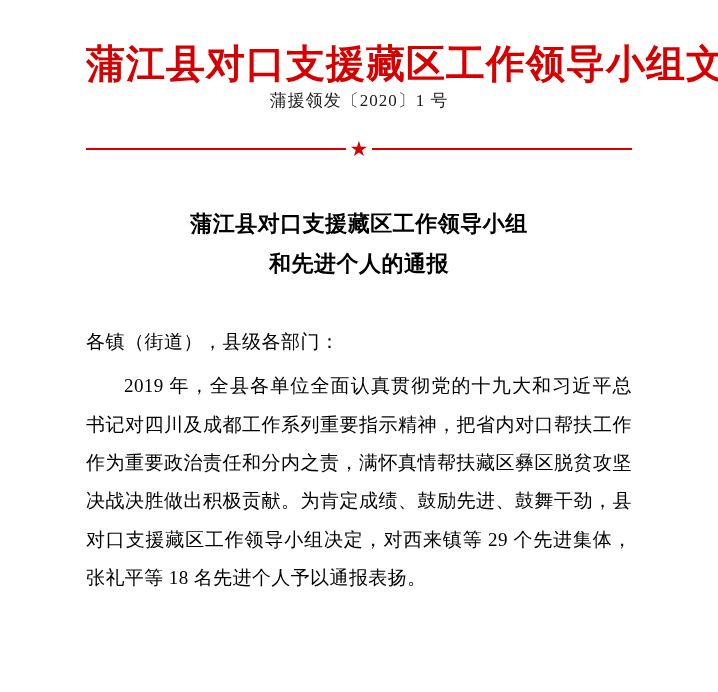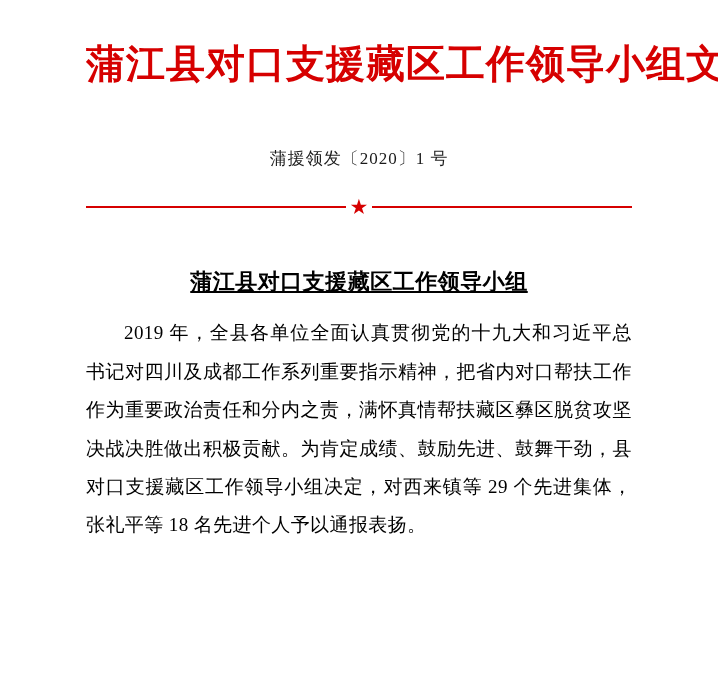--- a/index.html
+++ b/index.html
@@ -27,21 +27,20 @@
     text-align: center;
     color: #d60000;
     font-family: "Liberation Serif", "DejaVu Serif", serif;
     font-weight: bold;
     font-size: 39px;
     letter-spacing: 1px;
     line-height: 1.25;
     white-space: nowrap;
   }
   .doc-number {
-    margin-top: 58px;
     text-align: center;
     font-size: 17px;
     color: #1a1a1a;
     letter-spacing: 1px;
   }
   .red-rule-wrap {
     margin-top: 26px;
     position: relative;
     height: 22px;
   }
@@ -70,21 +69,20 @@
     margin-top: 44px;
     text-align: center;
     font-weight: bold;
     font-size: 22px;
     line-height: 1.85;
     letter-spacing: 0.5px;
     color: #000000;
   }
   .headline-line {
     display: block;
-    text-decoration: underline;
   }
   .salutation {
     margin-top: 44px;
     font-size: 19px;
     letter-spacing: 0.5px;
   }
   .body-text {
     margin-top: 12px;
     font-size: 19px;
     line-height: 2.02;
@@ -102,18 +100,20 @@
 
   <div class="doc-number">蒲援领发〔2020〕1 号</div>
 
   <div class="red-rule-wrap">
     <div class="red-rule"></div>
     <div class="red-star">★</div>
   </div>
 
   <div class="headline">
     <span class="headline-line">蒲江县对口支援藏区工作领导小组</span>
+    <span class="headline-line">和先进个人的通报</span>
   </div>
 
+  <div class="salutation">各镇（街道），县级各部门：</div>
 
   <p class="body-text">2019 年，全县各单位全面认真贯彻党的十九大和习近平总书记对四川及成都工作系列重要指示精神，把省内对口帮扶工作作为重要政治责任和分内之责，满怀真情帮扶藏区彝区脱贫攻坚决战决胜做出积极贡献。为肯定成绩、鼓励先进、鼓舞干劲，县对口支援藏区工作领导小组决定，对西来镇等 29 个先进集体，张礼平等 18 名先进个人予以通报表扬。</p>
 
 </div>
 
 </body></html>

